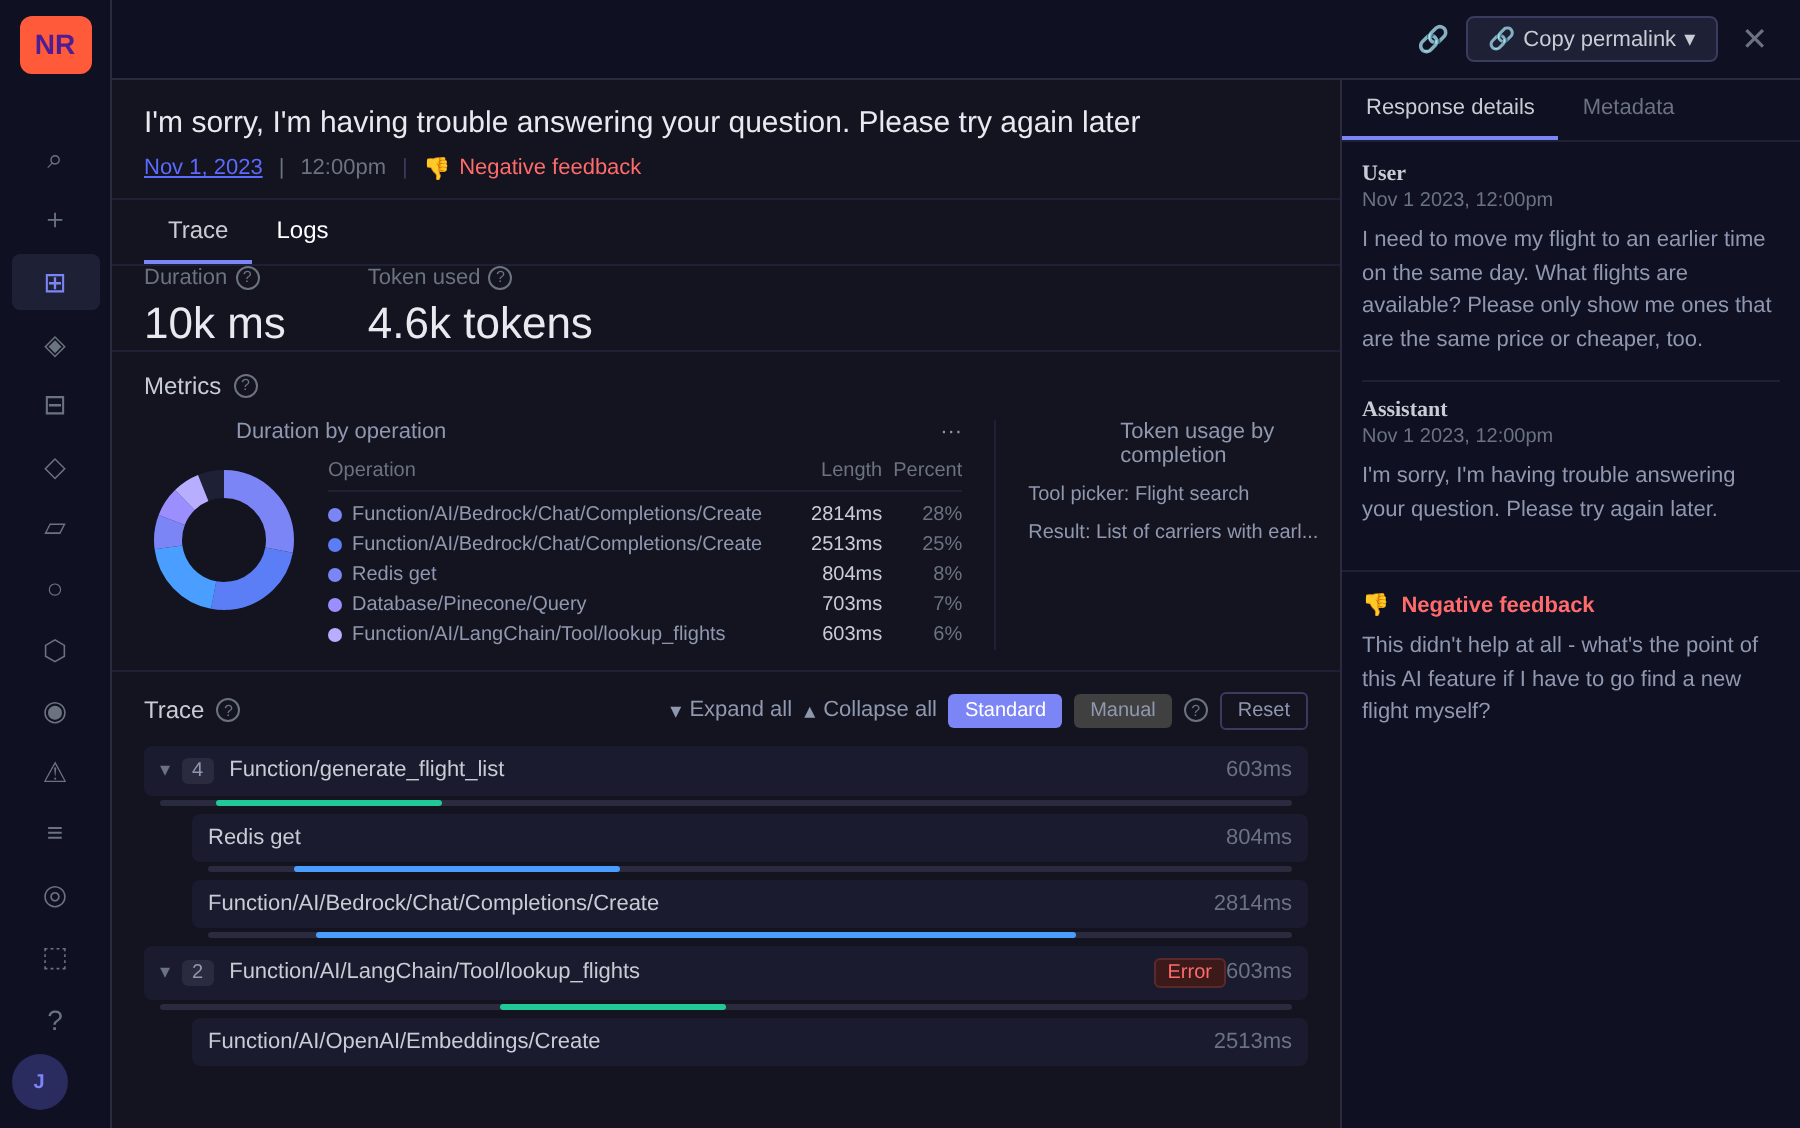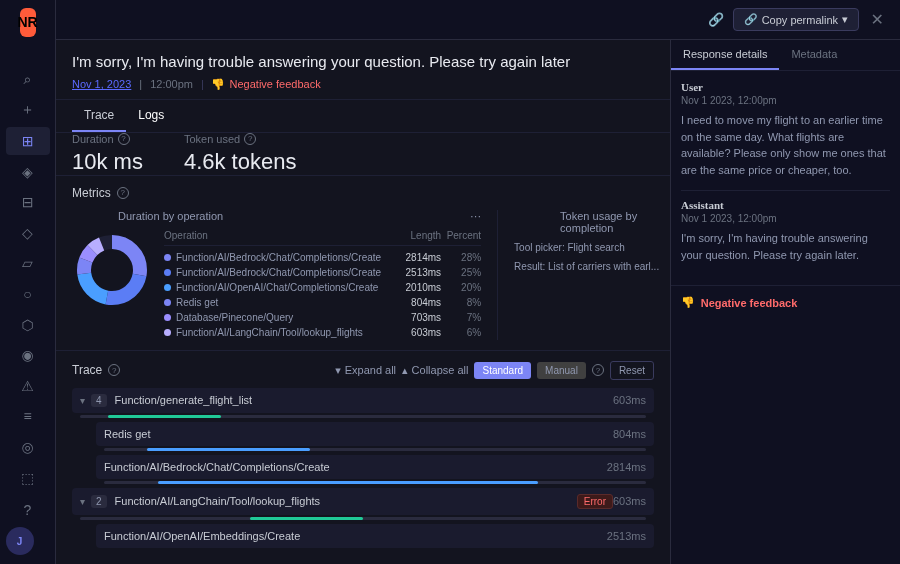--- a/index.html
+++ b/index.html
@@ -2,21 +2,21 @@
 <html><head>
   <meta charset="utf-8">
   <style>
     * { box-sizing: border-box; margin: 0; padding: 0; }
     body { font-family: -apple-system, BlinkMacSystemFont, 'Segoe UI', sans-serif; background: #1a1a2e; color: #c8ccd4; font-size: 12px; overflow: hidden; }
     
     .app-container { display: flex; height: 564px; width: 900px; background: #1a1b2e; }
     
     
     .sidebar { width: 56px; background: #0f1021; display: flex; flex-direction: column; align-items: center; padding: 8px 0; border-right: 1px solid #2a2b3e; flex-shrink: 0; }
-    .sidebar-logo { width: 16px; height: 32px; background: #ff5b3a; border-radius: 6px; display: flex; align-items: center; justify-content: center; color: #000000; font-weight: bold; font-size: 14px; margin-bottom: 28px; }
+    .sidebar-logo { width: 36px; height: 32px; background: #ff5b3a; border-radius: 6px; display: flex; align-items: center; justify-content: center; color: #4c1d95; font-weight: bold; font-size: 14px; margin-bottom: 28px; }
     .sidebar-item { width: 44px; height: 32px; display: flex; align-items: center; justify-content: center; border-radius: 4px; cursor: pointer; color: #6b7280; margin: 1px 0; font-size: 10px; flex-direction: column; gap: 2px; }
     .sidebar-item.active { background: #1e2035; color: #7c85f5; }
     .sidebar-icon { font-size: 14px; }
     .sidebar-bottom { margin-top: auto; }
     
     
     .main-content { flex: 1; display: flex; flex-direction: column; overflow: hidden; background: #13141f; }
     
     
     .top-bar { height: 40px; background: #0f1021; display: flex; align-items: center; justify-content: space-between; padding: 0 12px; border-bottom: 1px solid #2a2b3e; flex-shrink: 0; }
@@ -288,26 +288,20 @@
                     <span class="row-dot" style="background:#7c85f5;"></span>
                     <span class="row-name">Function/AI/Bedrock/Chat/Completions/Create</span>
                     <span class="row-len">2814ms</span>
                     <span class="row-pct">28%</span>
                   </div>
                   <div class="table-row-item">
                     <span class="row-dot" style="background:#5b7df5;"></span>
                     <span class="row-name">Function/AI/Bedrock/Chat/Completions/Create</span>
                     <span class="row-len">2513ms</span>
                     <span class="row-pct">25%</span>
-                  </div>
-                  <div class="table-row-item">
-                    <span class="row-dot" style="background:#4a9eff;"></span>
-                    <span class="row-name">Function/AI/OpenAI/Chat/Completions/Create</span>
-                    <span class="row-len">2010ms</span>
-                    <span class="row-pct">20%</span>
                   </div>
                   <div class="table-row-item">
                     <span class="row-dot" style="background:#7c85f5;"></span>
                     <span class="row-name">Redis get</span>
                     <span class="row-len">804ms</span>
                     <span class="row-pct">8%</span>
                   </div>
                   <div class="table-row-item">
                     <span class="row-dot" style="background:#9b8eff;"></span>
                     <span class="row-name">Database/Pinecone/Query</span>
@@ -437,17 +431,18 @@
           <div class="chat-role">Assistant</div>
           <div class="chat-time">Nov 1 2023, 12:00pm</div>
           <div class="chat-message">I'm sorry, I'm having trouble answering your question. Please try again later.</div>
         </div>
 
         <div class="feedback-section">
           <div class="feedback-header">
             <span>👎</span>
             <span>Negative feedback</span>
           </div>
+          <div class="feedback-text">This didn't help at all - what's the point of this AI feature if I have to go find a new flight myself?</div>
         </div>
       </div>
     </div>
   </div>
 </div>
 
 </body></html>

